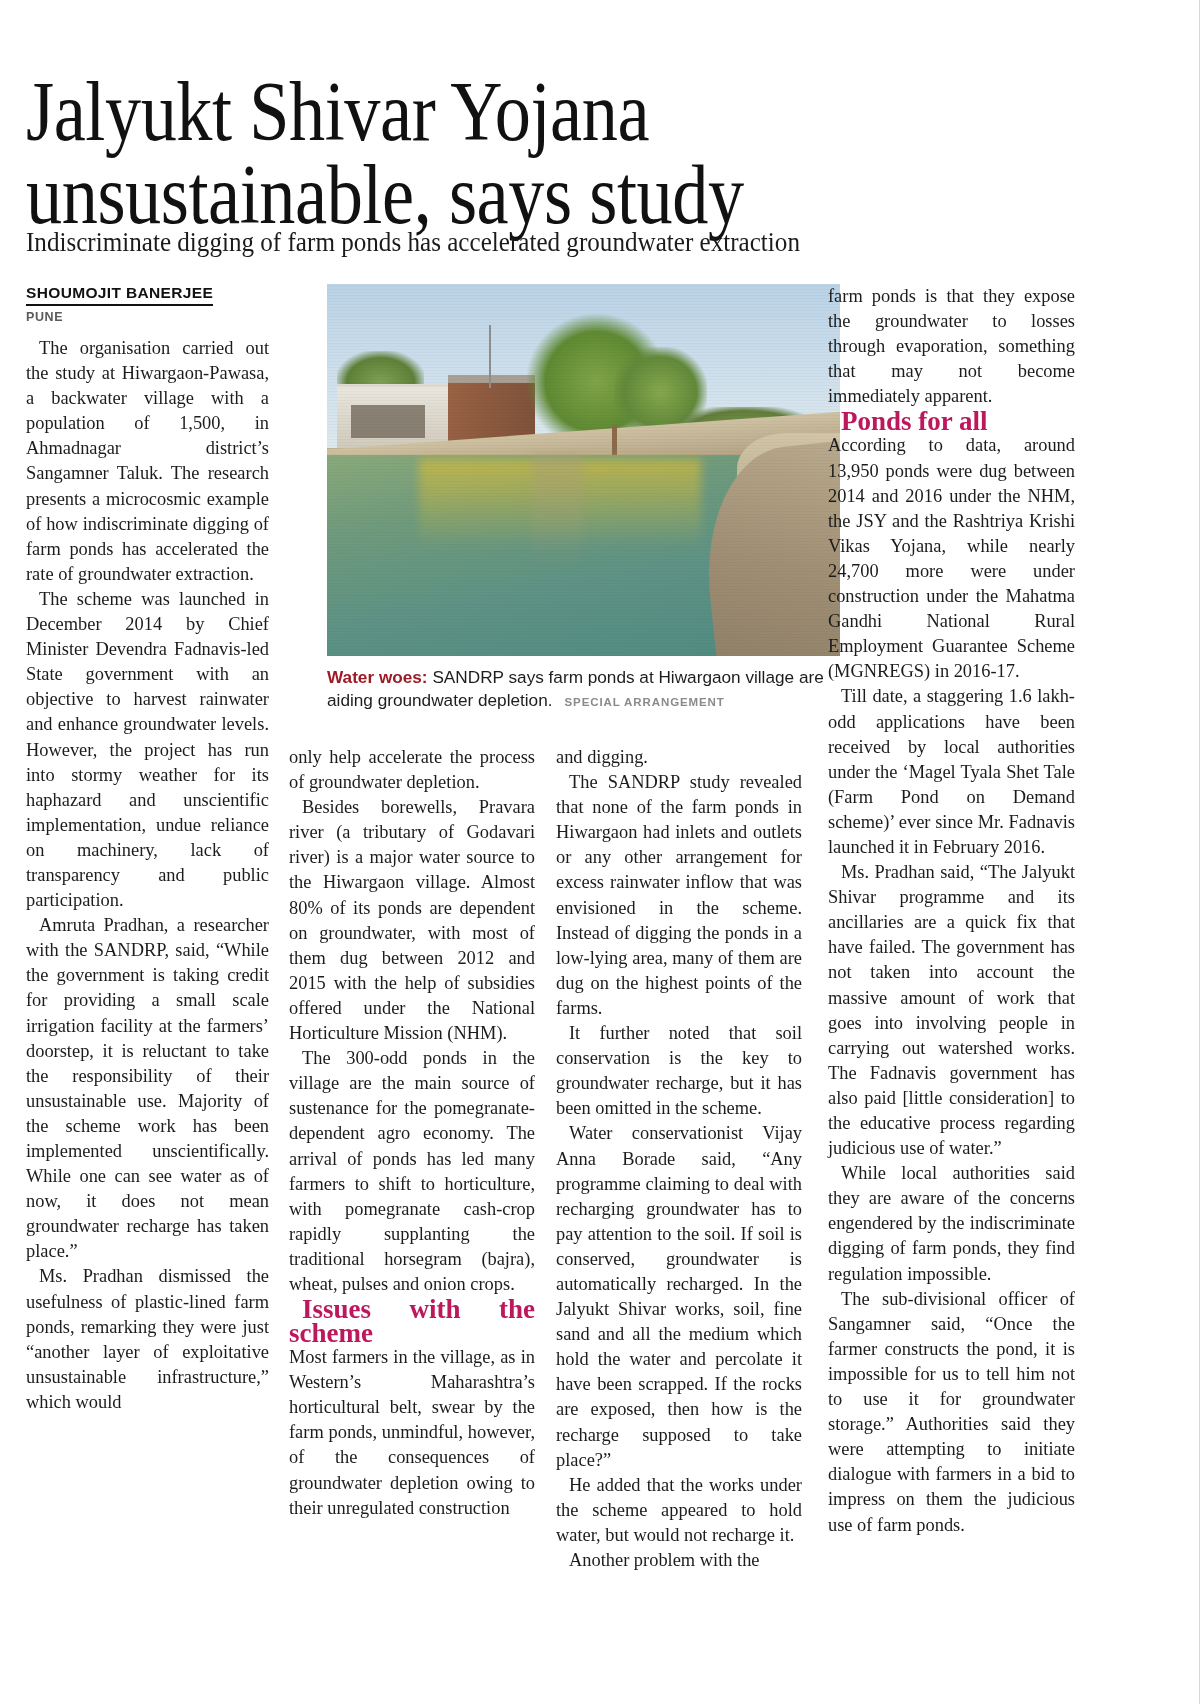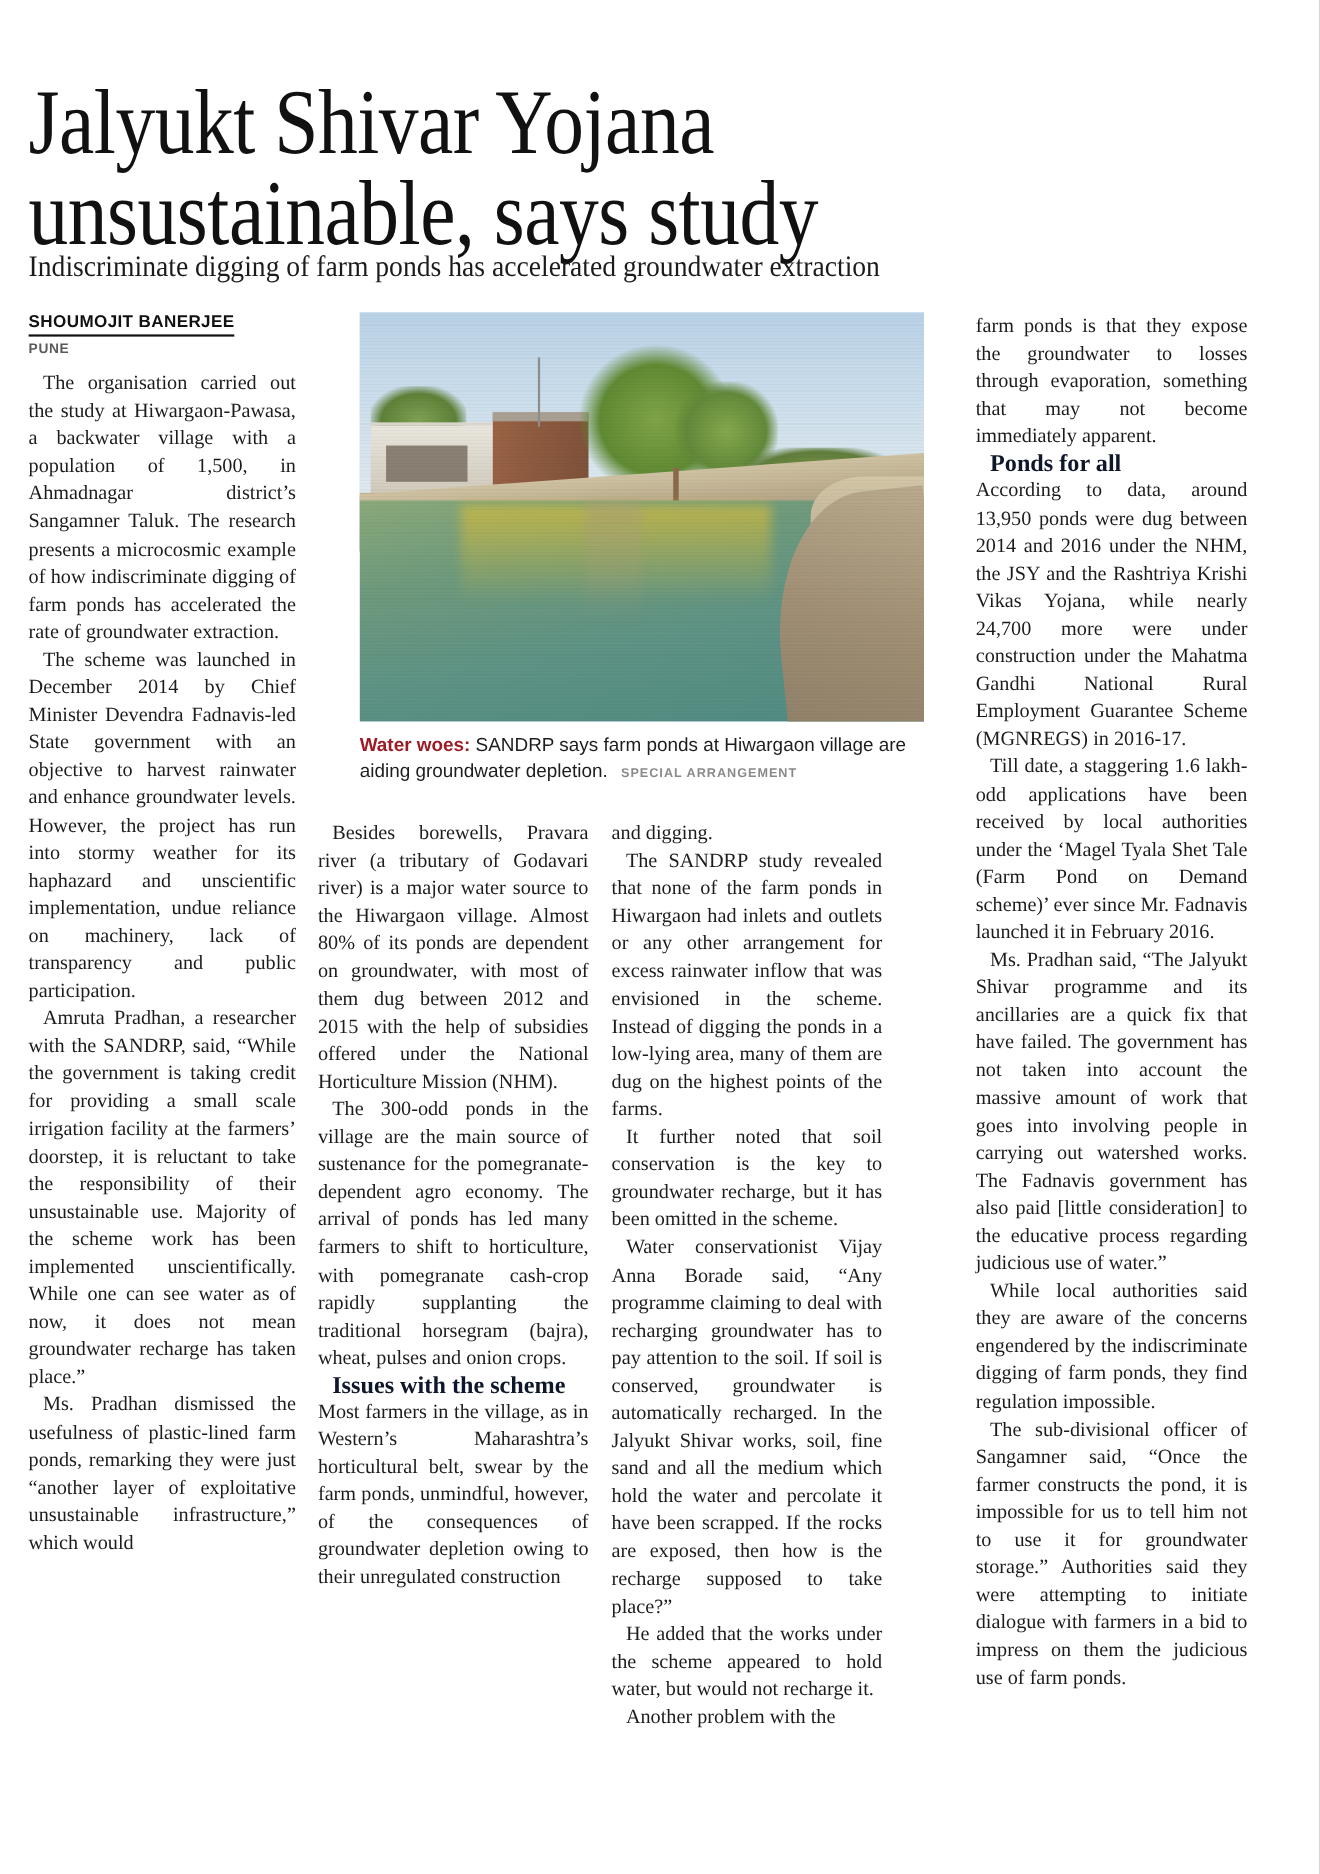--- a/index.html
+++ b/index.html
@@ -55,21 +55,21 @@
     text-align:justify;
     text-justify:inter-word;
     color:#1c1c1c;
     -webkit-hyphens:none;hyphens:none;
   }
   .col p{margin:0;text-indent:13px;}
   .col p.noind{text-indent:0;}
   .col1{left:26px;  top:284px; width:243px; height:1404px;}
   .col2{left:289px; top:745px; width:246px; height:943px;}
   .col3{left:556px; top:745px; width:246px; height:943px;}
-  .col4{left:887px; top:284px; width:247px; height:1404px;}
+  .col4{left:828px; top:284px; width:247px; height:1404px;}
 
   .byline{
     position:absolute;left:26px;top:284px;width:243px;
     font-family:Liberation Sans, sans-serif;
   }
   .byline .name{
     font-weight:700;
     font-size:15.5px;
     letter-spacing:0.35px;
     color:#111;
@@ -82,25 +82,25 @@
     margin-top:4px;
     font-weight:700;
     font-size:12.5px;
     letter-spacing:0.6px;
     color:#5a5a5a;
   }
 
   .subhead{
     font-family:"Liberation Serif", serif;
     font-weight:700;
-    font-size:22px;
+    font-size:27px;
     line-height:24px;
     margin:13px 0 1px 0;
     text-indent:0;
-    color:#0f172a;
+    color:#be185d;
   }
 
   
   .figure{
     position:absolute;
     left:289px; top:284px; width:513px;
   }
   .photo{
     position:relative;
     width:513px;height:372px;
@@ -268,20 +268,21 @@
 
   <div class="col col1">
     <p class="noind" style="height:52px;margin:0;"></p>
     <p>The organisation carried out the study at Hiwargaon-Pawasa, a backwater village with a population of 1,500, in Ahmadnagar district’s Sangamner Taluk. The research presents a microcosmic example of how indiscriminate digging of farm ponds has accelerated the rate of groundwater extraction.</p>
     <p>The scheme was launched in December 2014 by Chief Minister Devendra Fadnavis-led State government with an objective to harvest rainwater and enhance groundwater levels. However, the project has run into stormy weather for its haphazard and unscientific implementation, undue reliance on machinery, lack of transparency and public participation.</p>
     <p>Amruta Pradhan, a researcher with the SANDRP, said, “While the government is taking credit for providing a small scale irrigation facility at the farmers’ doorstep, it is reluctant to take the responsibility of their unsustainable use. Majority of the scheme work has been implemented unscientifically. While one can see water as of now, it does not mean groundwater recharge has taken place.”</p>
     <p>Ms. Pradhan dismissed the usefulness of plastic-lined farm ponds, remarking they were just “another layer of exploitative unsustainable infrastructure,” which would</p>
   </div>
 
   <div class="col col2">
+    <p class="noind">only help accelerate the process of groundwater depletion.</p>
     <p>Besides borewells, Pravara river (a tributary of Godavari river) is a major water source to the Hiwargaon village. Almost 80% of its ponds are dependent on groundwater, with most of them dug between 2012 and 2015 with the help of subsidies offered under the National Horticulture Mission (NHM).</p>
     <p>The 300-odd ponds in the village are the main source of sustenance for the pomegranate-dependent agro economy. The arrival of ponds has led many farmers to shift to horticulture, with pomegranate cash-crop rapidly supplanting the traditional horsegram (bajra), wheat, pulses and onion crops.</p>
     <p class="subhead">Issues with the scheme</p>
     <p class="noind">Most farmers in the village, as in Western’s Maharashtra’s horticultural belt, swear by the farm ponds, unmindful, however, of the consequences of groundwater depletion owing to their unregulated construction</p>
   </div>
 
   <div class="col col3">
     <p class="noind">and digging.</p>
     <p>The SANDRP study revealed that none of the farm ponds in Hiwargaon had inlets and outlets or any other arrangement for excess rainwater inflow that was envisioned in the scheme. Instead of digging the ponds in a low-lying area, many of them are dug on the highest points of the farms.</p>
     <p>It further noted that soil conservation is the key to groundwater recharge, but it has been omitted in the scheme.</p>

